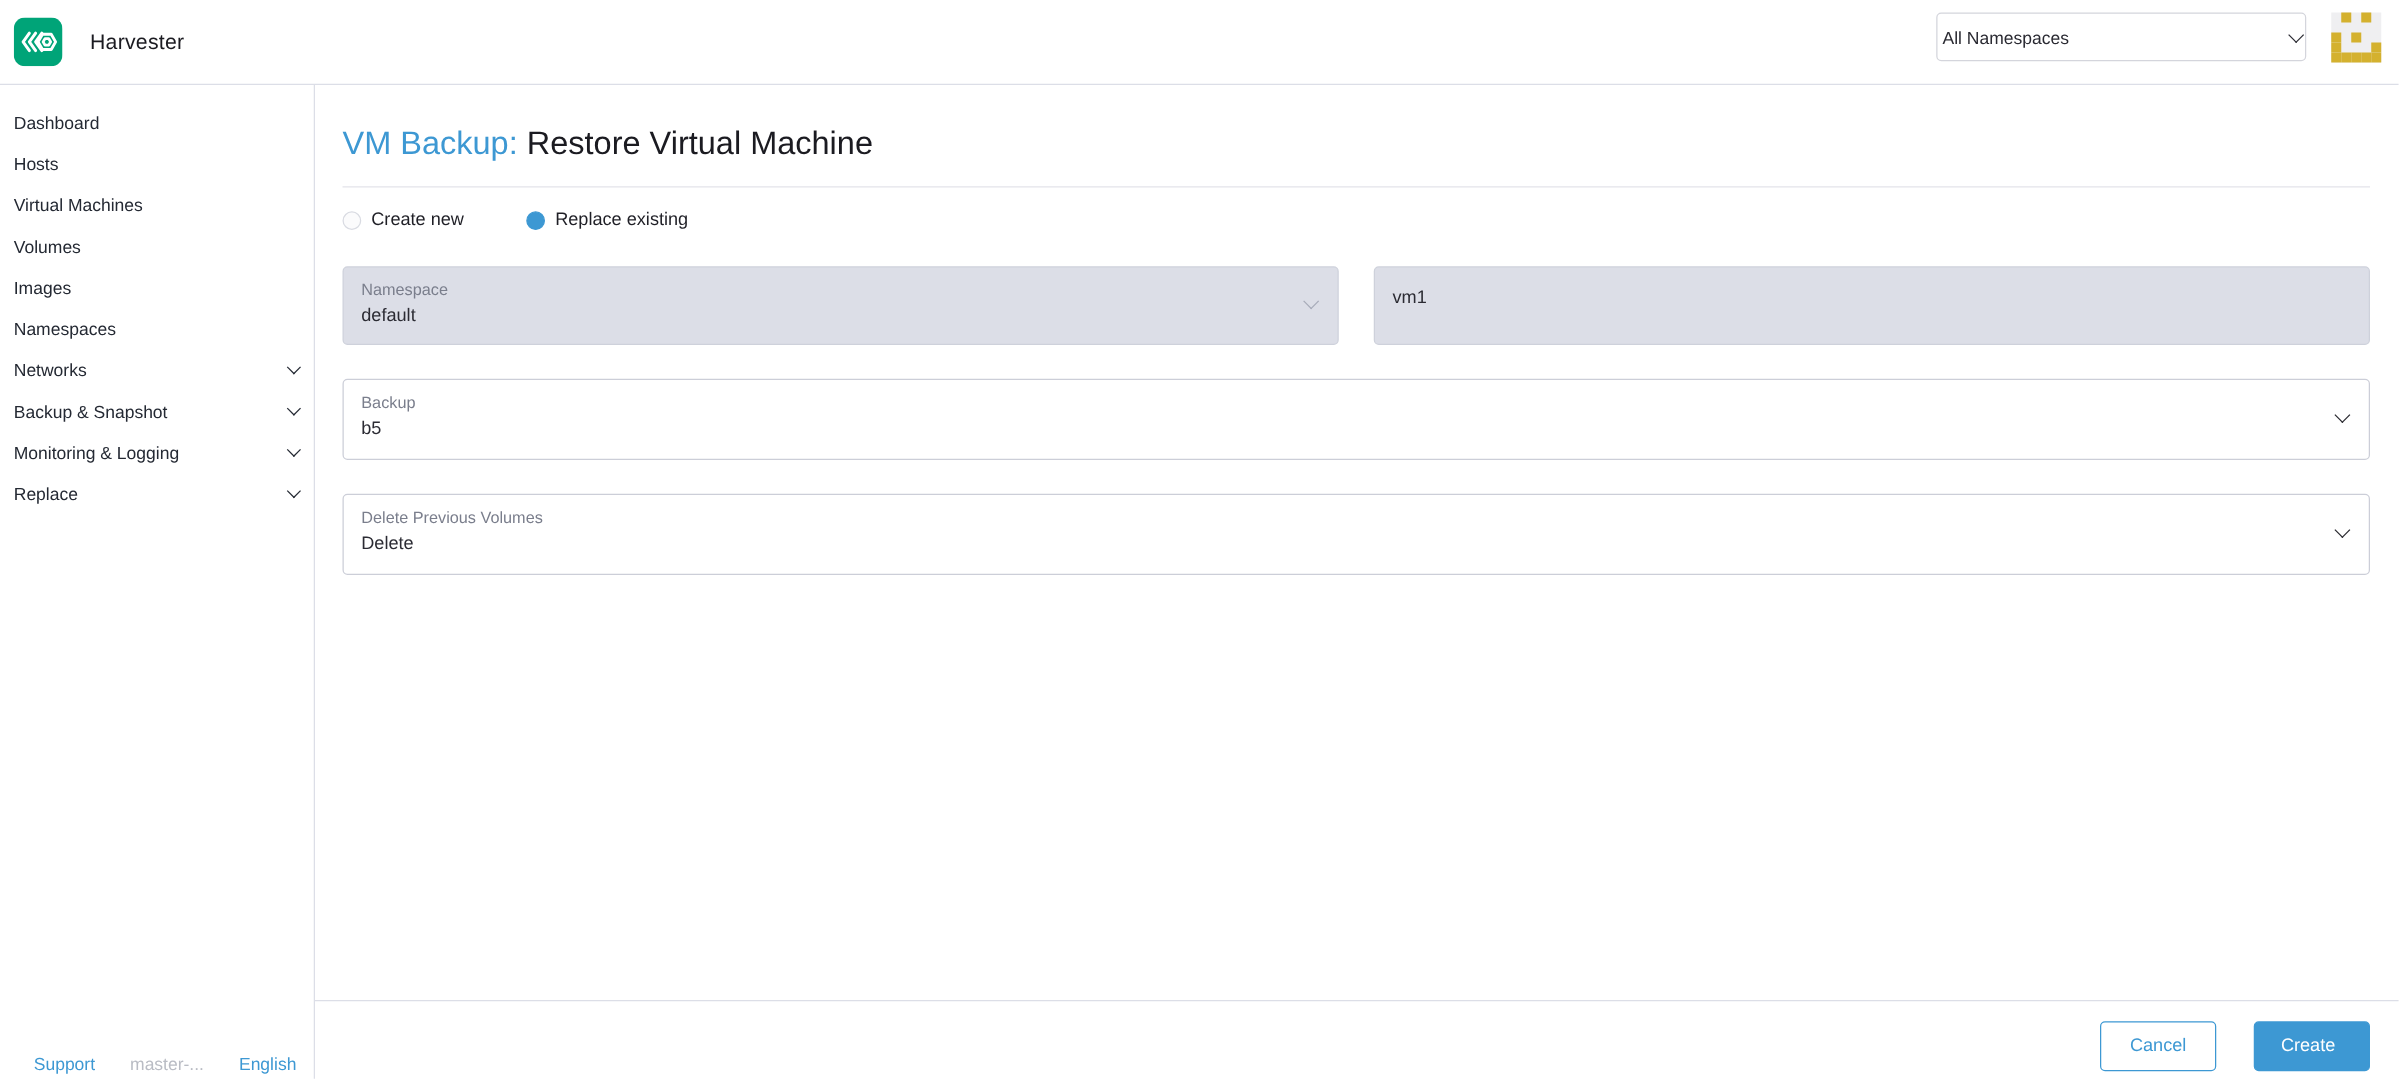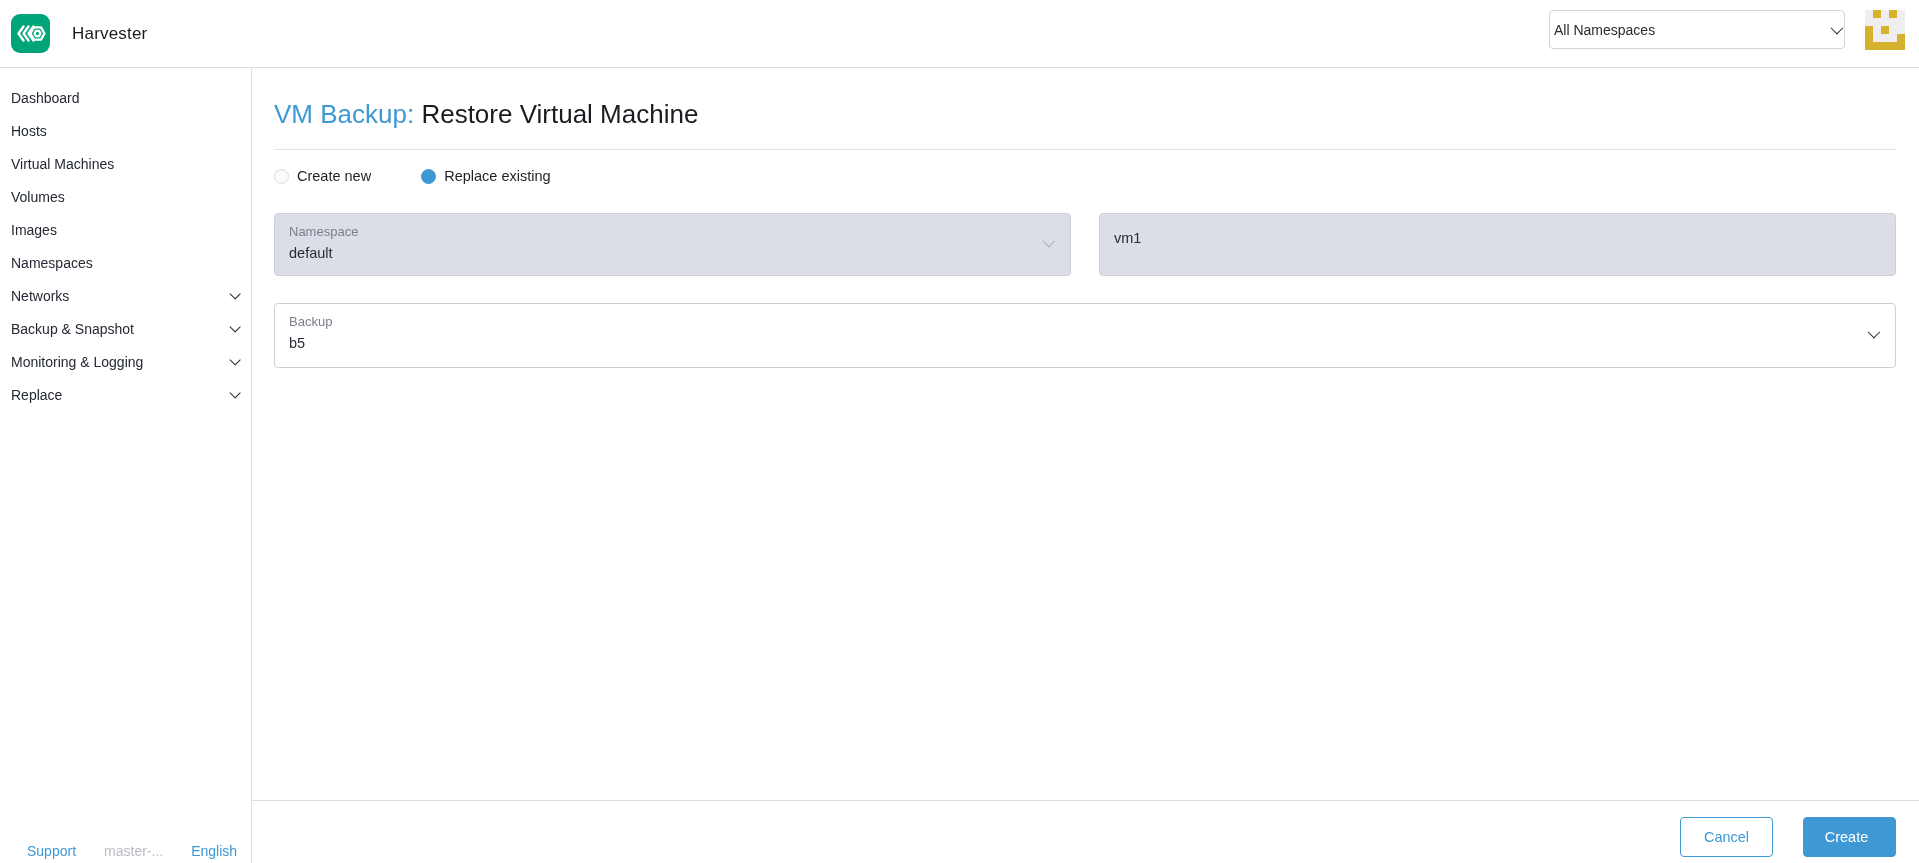--- a/index.html
+++ b/index.html
@@ -185,20 +185,27 @@
       </div>
 
       <div class="field-row row-n">
         <div class="field select">
           <div class="f-label">Backup</div>
           <div class="f-value">b5</div>
           <span class="chev"></span>
         </div>
       </div>
 
+      <div class="field-row row-n">
+        <div class="field select">
+          <div class="f-label">Delete Previous Volumes</div>
+          <div class="f-value">Delete</div>
+          <span class="chev"></span>
+        </div>
+      </div>
     </div>
 
     <div class="main-footer">
       <button class="btn btn-cancel">Cancel</button>
       <button class="btn btn-create">Create</button>
     </div>
   </div>
 </div>
 
 </body></html>

